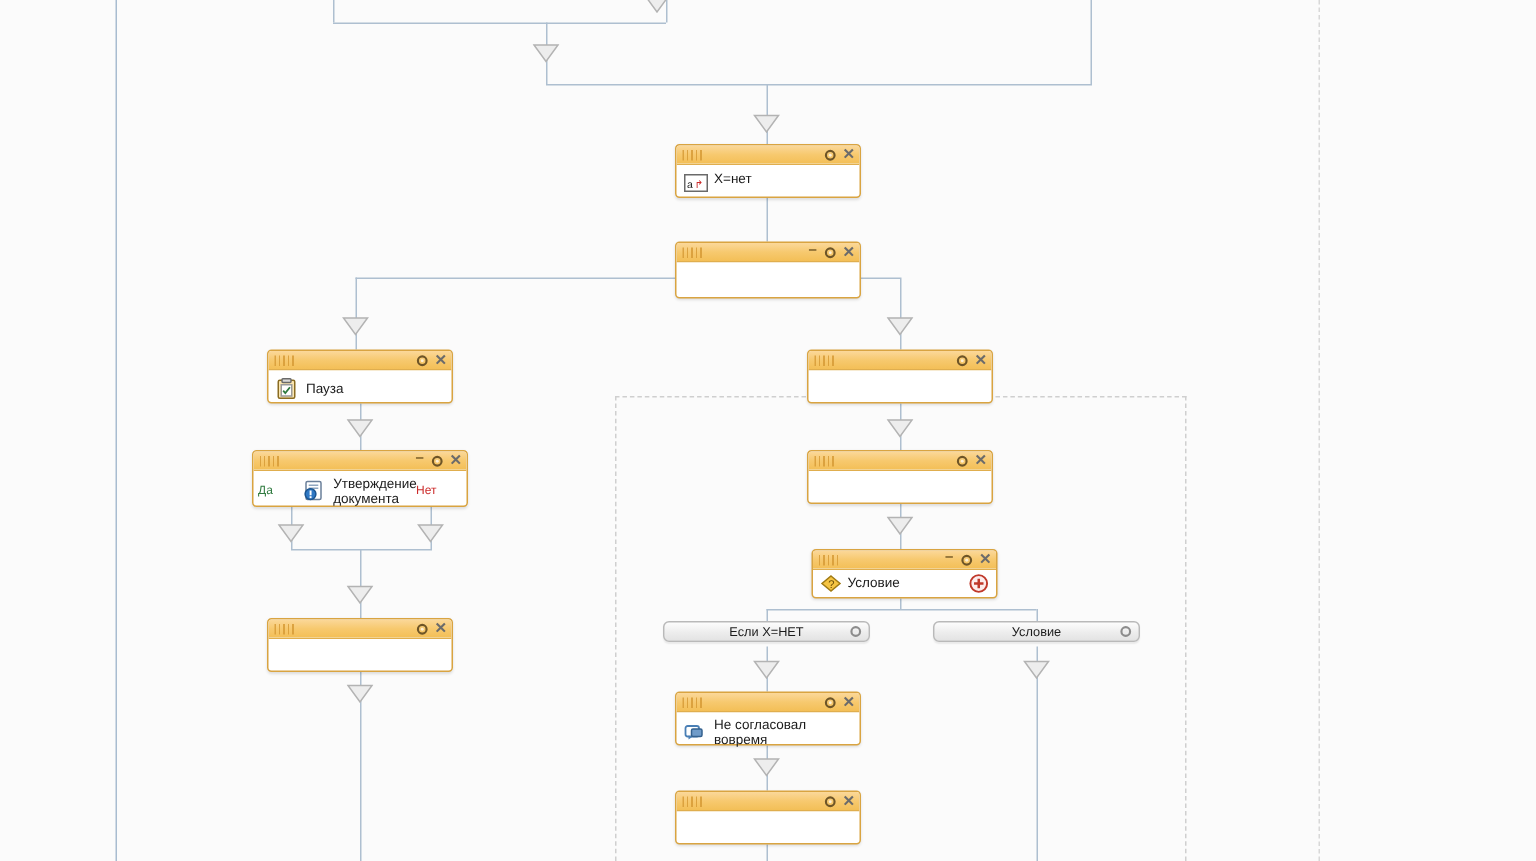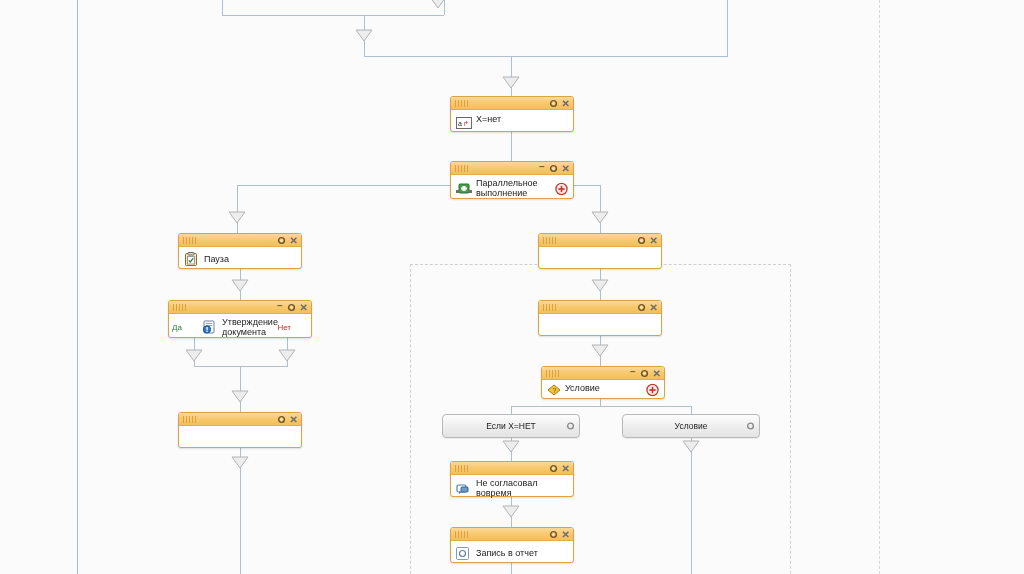--- a/index.html
+++ b/index.html
@@ -122,21 +122,21 @@
     right: 5px;
     top: 50%;
     transform: translateY(-50%);
     width: 13px; height: 13px;
     cursor: pointer;
   }
 
   
   .pill {
     position: absolute;
-    height: 24px;
+    height: 14px;
     background: linear-gradient(to bottom, #fdfdfd 0%, #ededed 55%, #e3e3e3 100%);
     border: 1px solid #b9b9b9;
     border-radius: 4px;
     display: flex;
     align-items: center;
     justify-content: center;
     font-size: 8.5px;
     color: #1b1b1b;
     box-shadow: 0 1px 1px rgba(0,0,0,0.07);
   }
@@ -307,40 +307,20 @@
       <span class="grip"></span>
       <span class="hdr-btns">
         <span class="hbtn min">–</span>
         <span class="hbtn gear">
           <svg width="9" height="9" viewBox="0 0 10 10">
             <circle cx="5" cy="5" r="3.2" fill="none" stroke="#6e5527" stroke-width="1.6"></circle>
             <circle cx="5" cy="5" r="1.1" fill="#fdf0d8"></circle>
           </svg>
         </span>
         <span class="hbtn close">✕</span>
-      </span>
-    </div>
-    <div class="node-body">
-      <span class="node-ico">
-        <svg width="16" height="14" viewBox="0 0 16 14">
-          <rect x="3" y="3" width="10" height="9" rx="1" fill="#4aa04a" stroke="#2f6d2f"></rect>
-          <rect x="6.5" y="5" width="3" height="5" fill="#ffffff"></rect>
-          <rect x="5" y="6.5" width="6" height="2" fill="#ffffff"></rect>
-          <rect x="0" y="9" width="3" height="3" fill="#6f6f6f"></rect>
-          <rect x="13" y="9" width="3" height="3" fill="#6f6f6f"></rect>
-        </svg>
-      </span>
-      <span class="node-label">Параллельное
-выполнение</span>
-      <span class="plus-btn">
-        <svg width="13" height="13" viewBox="0 0 14 14">
-          <circle cx="7" cy="7" r="6" fill="#fdecec" stroke="#c0392b" stroke-width="1.4"></circle>
-          <rect x="3.6" y="6.1" width="6.8" height="1.8" fill="#c0392b"></rect>
-          <rect x="6.1" y="3.6" width="1.8" height="6.8" fill="#c0392b"></rect>
-        </svg>
       </span>
     </div>
   </div>
 
   <div class="node" style="left:178px; top:233px; width:124px; height:36px;">
     <div class="node-header">
       <span class="grip"></span>
       <span class="hdr-btns">
         <span class="hbtn gear">
           <svg width="9" height="9" viewBox="0 0 10 10">
@@ -504,29 +484,20 @@
       <span class="hdr-btns">
         <span class="hbtn gear">
           <svg width="9" height="9" viewBox="0 0 10 10">
             <circle cx="5" cy="5" r="3.2" fill="none" stroke="#6e5527" stroke-width="1.6"></circle>
             <circle cx="5" cy="5" r="1.1" fill="#fdf0d8"></circle>
           </svg>
         </span>
         <span class="hbtn close">✕</span>
       </span>
     </div>
-    <div class="node-body">
-      <span class="node-ico">
-        <svg width="13" height="13" viewBox="0 0 13 13">
-          <rect x="0.5" y="0.5" width="12" height="12" rx="1" fill="#ffffff" stroke="#7e9dbb"></rect>
-          <circle cx="6.5" cy="6.5" r="3" fill="none" stroke="#5e82a8" stroke-width="1.2"></circle>
-        </svg>
-      </span>
-      <span class="node-label">Запись в отчет</span>
-    </div>
   </div>
 
   <div class="pill" style="left:442px; top:414px; width:138px;">
     <span>Если Х=НЕТ</span>
     <span class="pill-gear">
       <svg width="9" height="9" viewBox="0 0 10 10">
         <circle cx="5" cy="5" r="3.2" fill="none" stroke="#8c8c8c" stroke-width="1.6"></circle>
         <circle cx="5" cy="5" r="1.1" fill="#ececec"></circle>
       </svg>
     </span>

